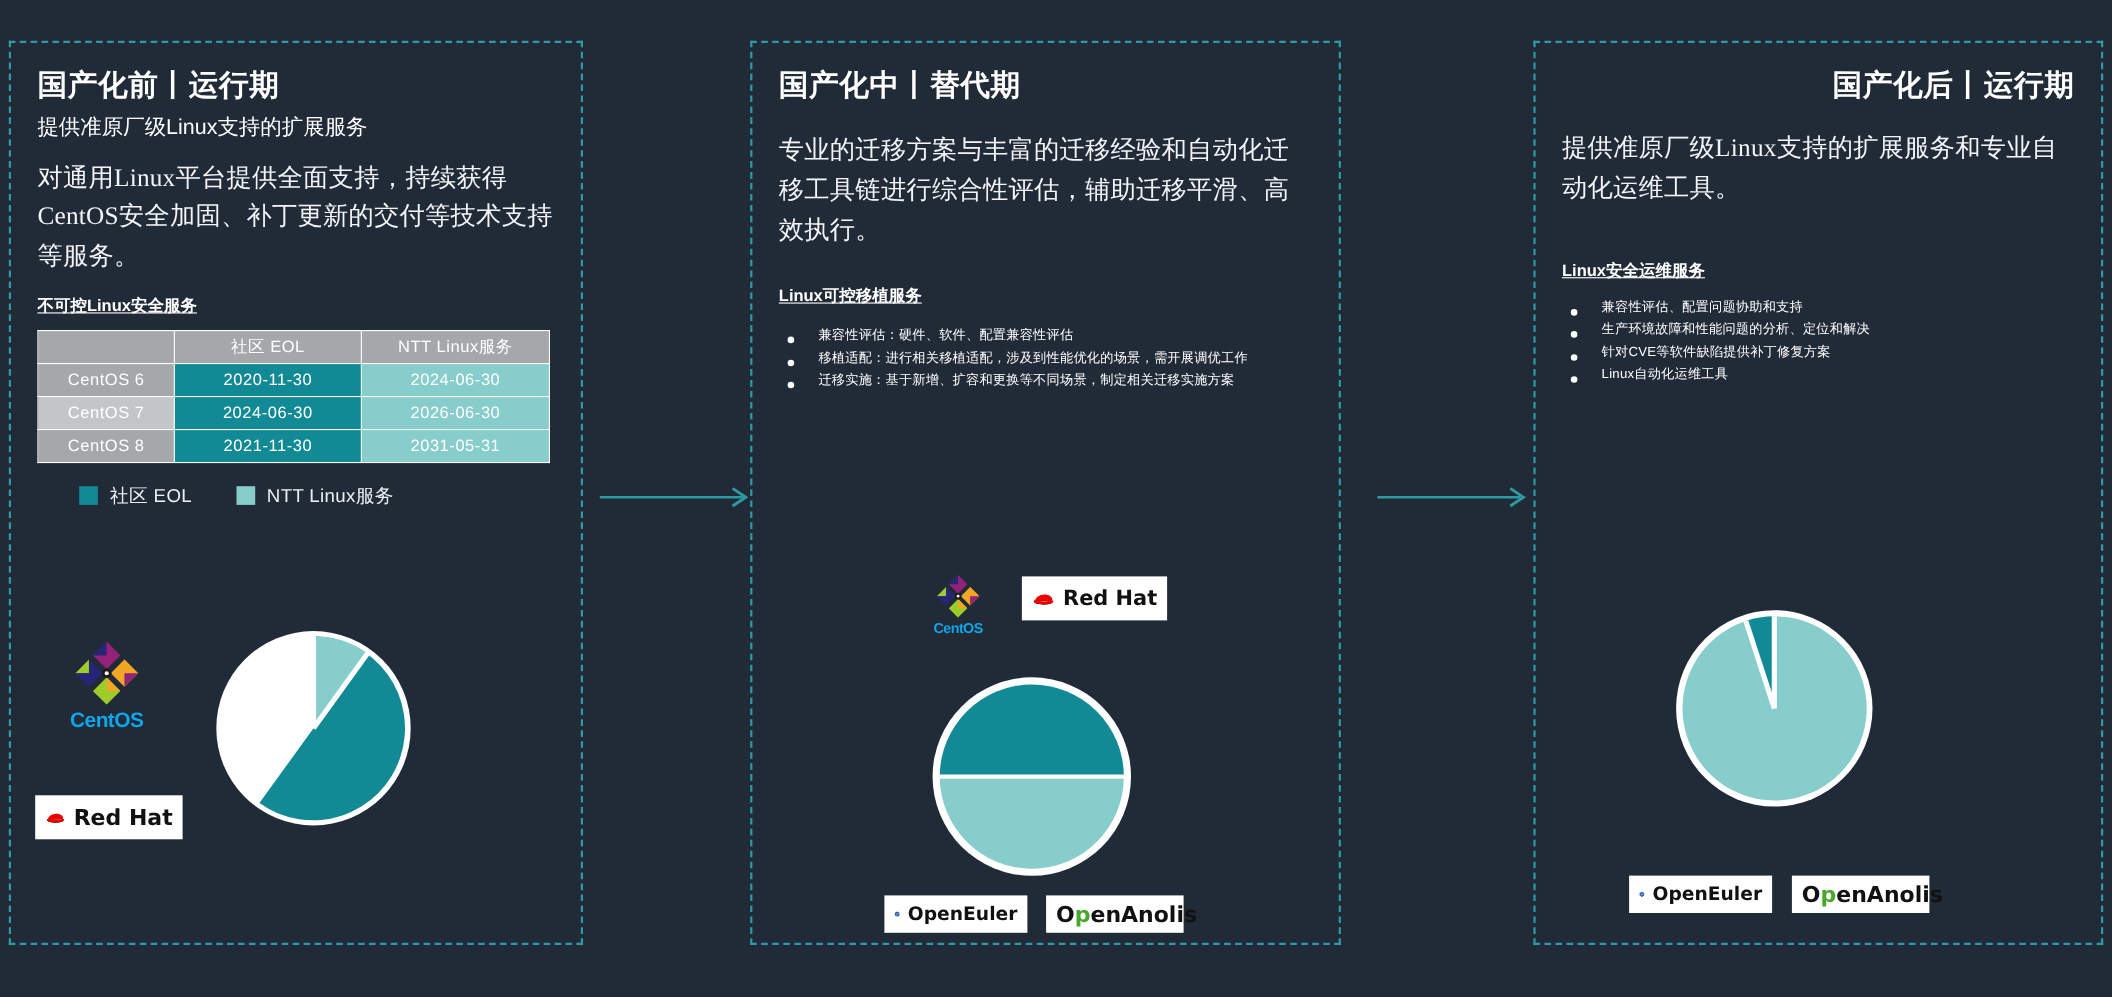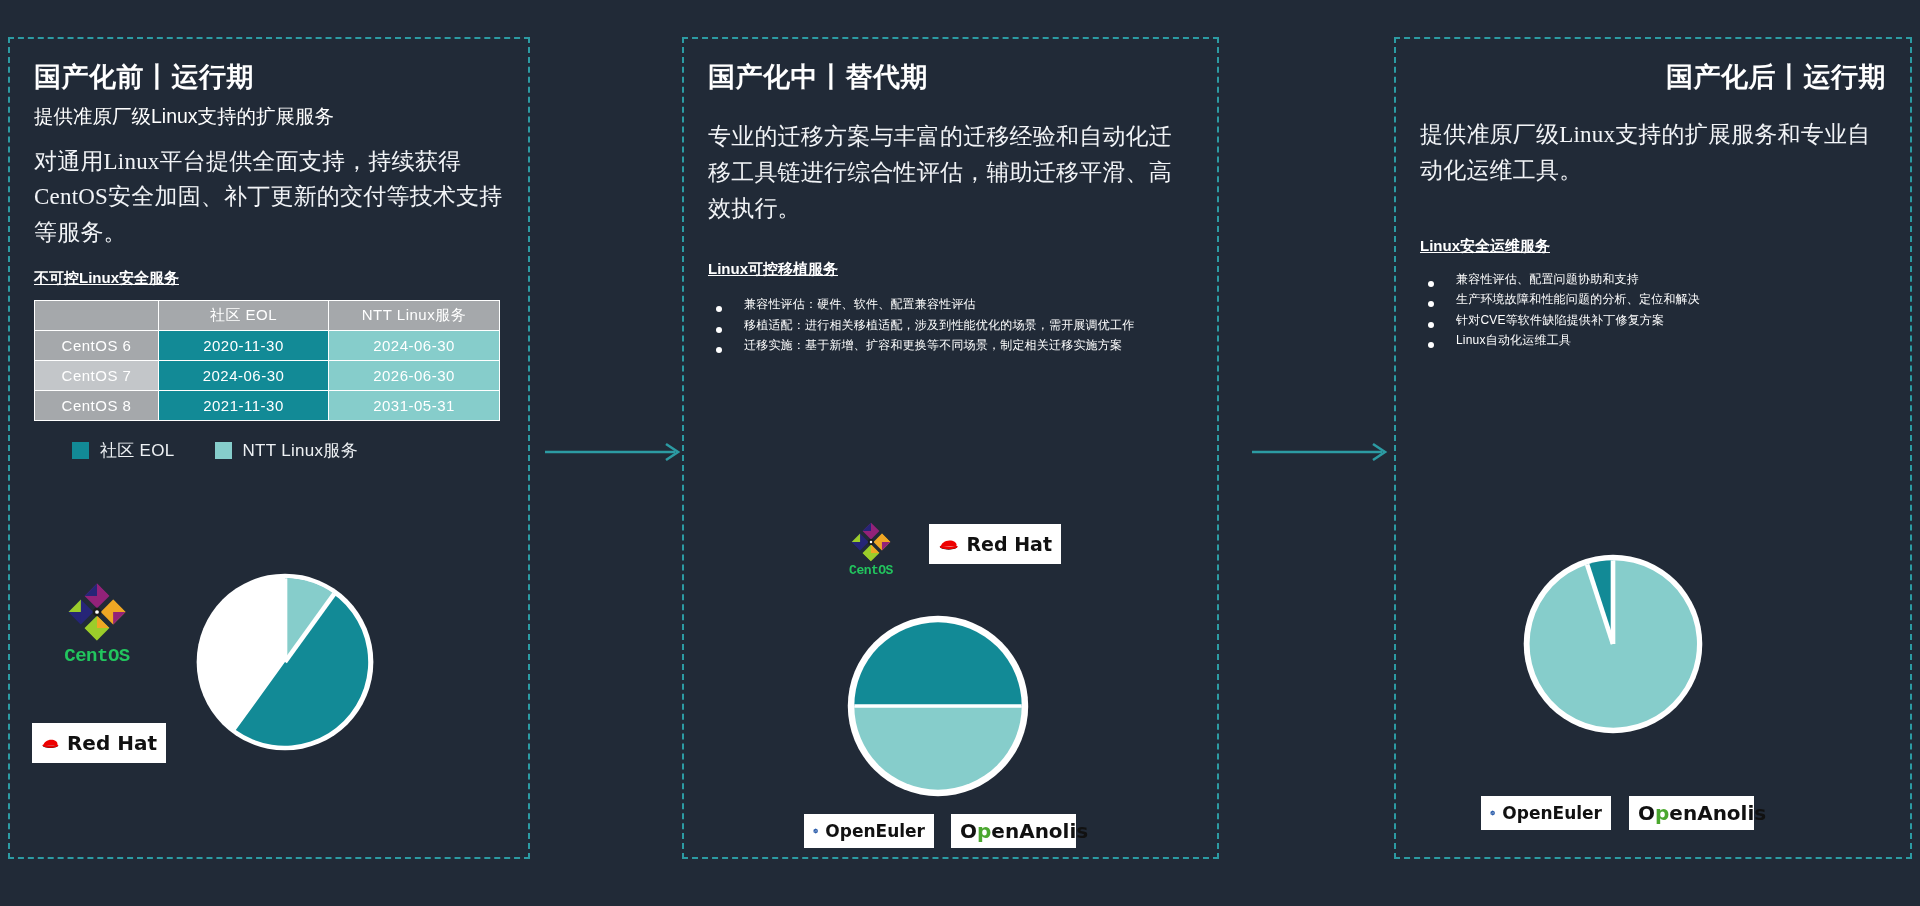--- a/index.html
+++ b/index.html
@@ -136,23 +136,23 @@
     padding: 4px 9px;
   }
   .logo-text {
     font-family: "DejaVu Sans", sans-serif;
     font-weight: bold;
     color: #111111;
     white-space: nowrap;
   }
 
   .centos-label {
-    font-family: Liberation Mono, monospace;
+    font-family: Liberation Sans, sans-serif;
     font-weight: bold;
-    color: #22c55e;
+    color: #0ea5e9;
     text-align: center;
     letter-spacing: -0.5px;
   }
 
   
   .abs { position: absolute; }
 
   
   .arrow-wrap { position: absolute; }
 </style>

